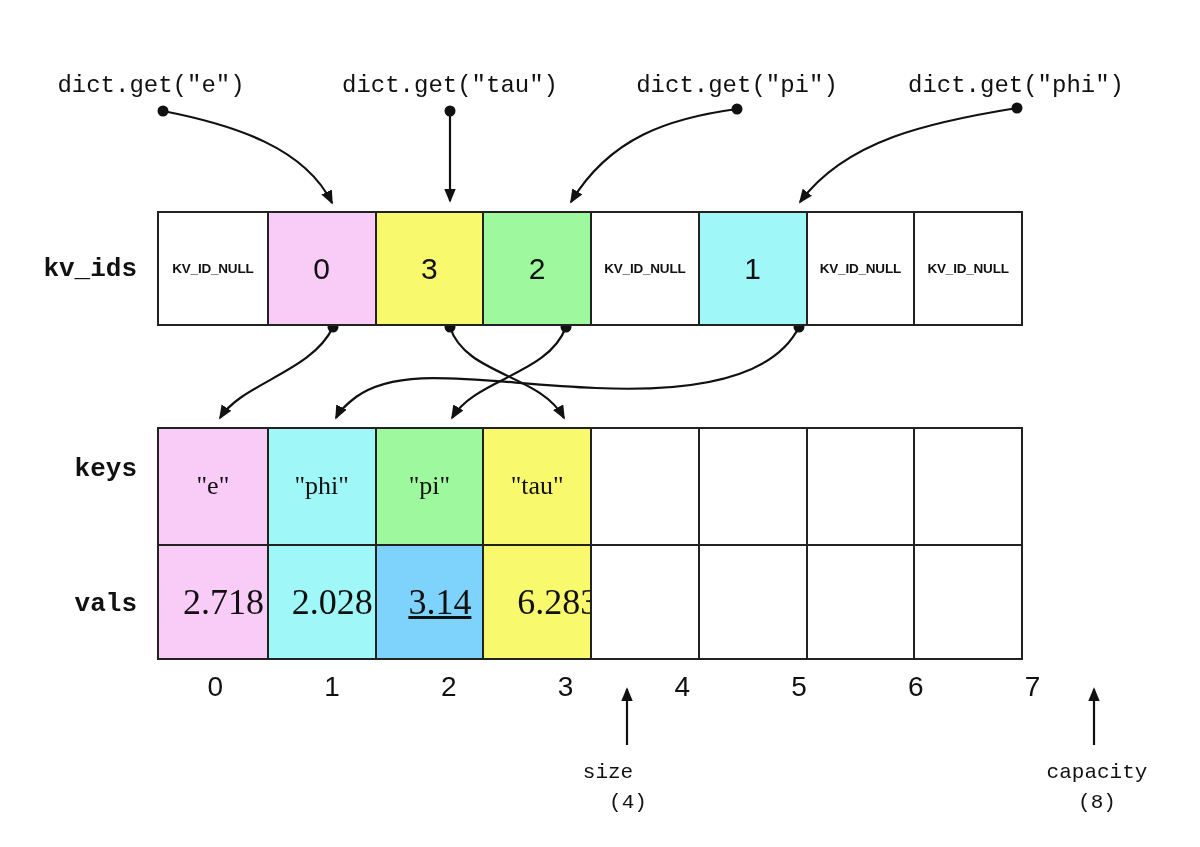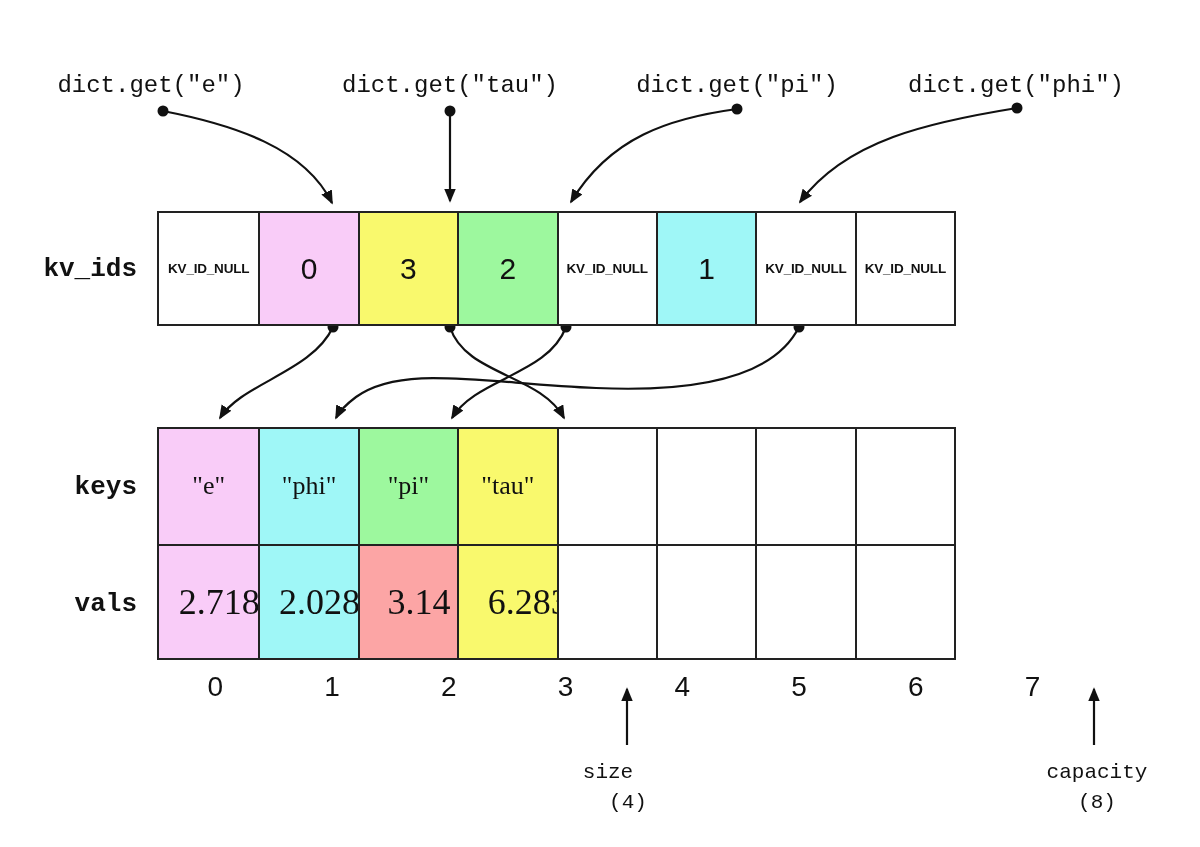--- a/index.html
+++ b/index.html
@@ -11,21 +11,21 @@
 
   .qlabel {
     position:absolute; transform:translateX(-50%); white-space:nowrap;
     font-family:"Liberation Mono","DejaVu Sans Mono",monospace; font-size:24px; letter-spacing:0px;
   }
   .rowlabel {
     position:absolute; left:0; width:137px; text-align:right; white-space:nowrap;
     font-family:"Liberation Mono","DejaVu Sans Mono",monospace; font-weight:bold; font-size:26px;
   }
   .array {
-    position:absolute; left:157px; width:799px; box-sizing:border-box;
+    position:absolute; left:157px; width:866px; box-sizing:border-box;
     display:grid; grid-template-columns:repeat(8,1fr);
     border:2px solid #222; background:#fff;
   }
   .kv-array  { top:211px; height:115px; }
   .kvs-array { top:427px; height:233px; grid-template-rows:1fr 1fr; }
   .cell {
     display:flex; align-items:center; justify-content:center;
     border-left:2px solid #222; box-sizing:border-box; overflow:hidden;
   }
   .cell.first { border-left:none; }
@@ -78,21 +78,21 @@
       <circle cx="799" cy="327" r="5.5"></circle>
     </g>
   </svg>
 
   <div class="qlabel" style="left:151px;  top:72px;">dict.get("e")</div>
   <div class="qlabel" style="left:450px;  top:72px;">dict.get("tau")</div>
   <div class="qlabel" style="left:737px;  top:72px;">dict.get("pi")</div>
   <div class="qlabel" style="left:1016px; top:72px;">dict.get("phi")</div>
 
   <div class="rowlabel" style="top:254px;">kv_ids</div>
-  <div class="rowlabel" style="top:472px;">keys</div>
+  <div class="rowlabel" style="top:454px;">keys</div>
   <div class="rowlabel" style="top:589px;">vals</div>
 
   <div class="array kv-array">
     <div class="cell first" style="background: rgb(255, 255, 255);">
         <span class="null-text">KV_ID_NULL</span>
       </div>
     <div class="cell" style="background: rgb(249, 204, 248);">
         <span class="id-text">0</span>
       </div>
     <div class="cell" style="background: rgb(249, 249, 109);">
@@ -140,21 +140,21 @@
     <div class="cell" style="background: rgb(255, 255, 255);">
         <span class="key-text"></span>
       </div>
 
     <div class="cell first row2" style="background: rgb(249, 204, 248);">
         <span class="val-text">2.718</span>
       </div>
     <div class="cell row2" style="background: rgb(159, 247, 247);">
         <span class="val-text">2.028</span>
       </div>
-    <div class="cell row2" style="background: #fca5a5;">
+    <div class="cell row2" style="background: #7dd3fc; text-decoration: underline;">
         <span class="val-text">3.14</span>
       </div>
     <div class="cell row2" style="background: rgb(249, 249, 109); padding-left: 20px;">
         <span class="val-text">6.283</span>
       </div>
     <div class="cell row2" style="background: rgb(255, 255, 255);">
         <span class="val-text"></span>
       </div>
     <div class="cell row2" style="background: rgb(255, 255, 255);">
         <span class="val-text"></span>

